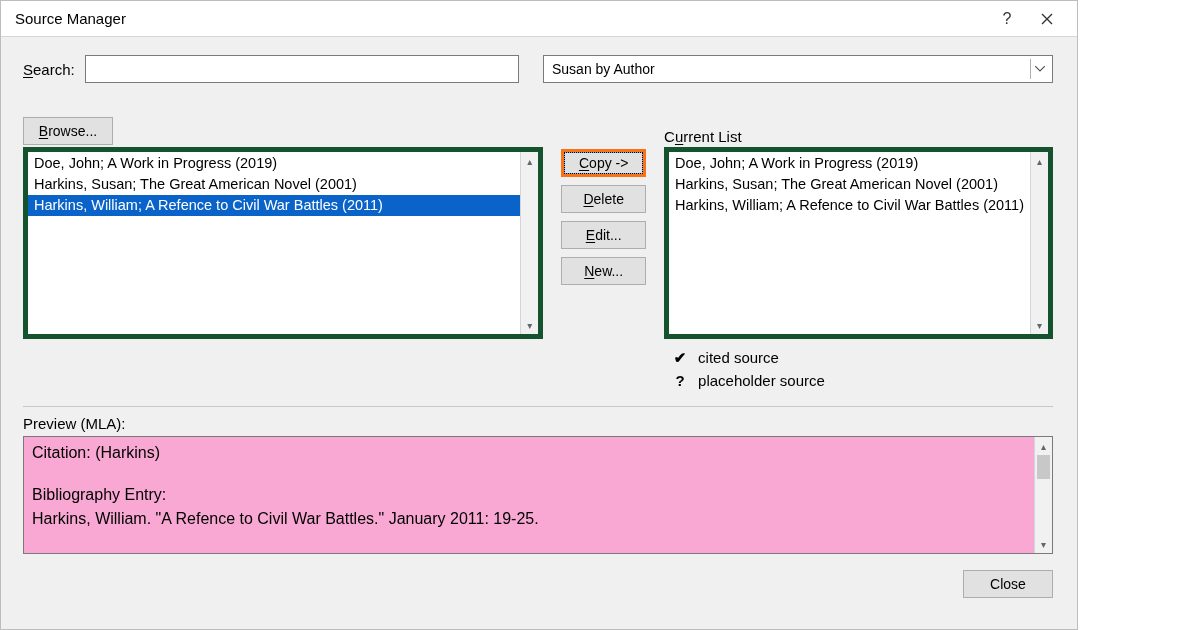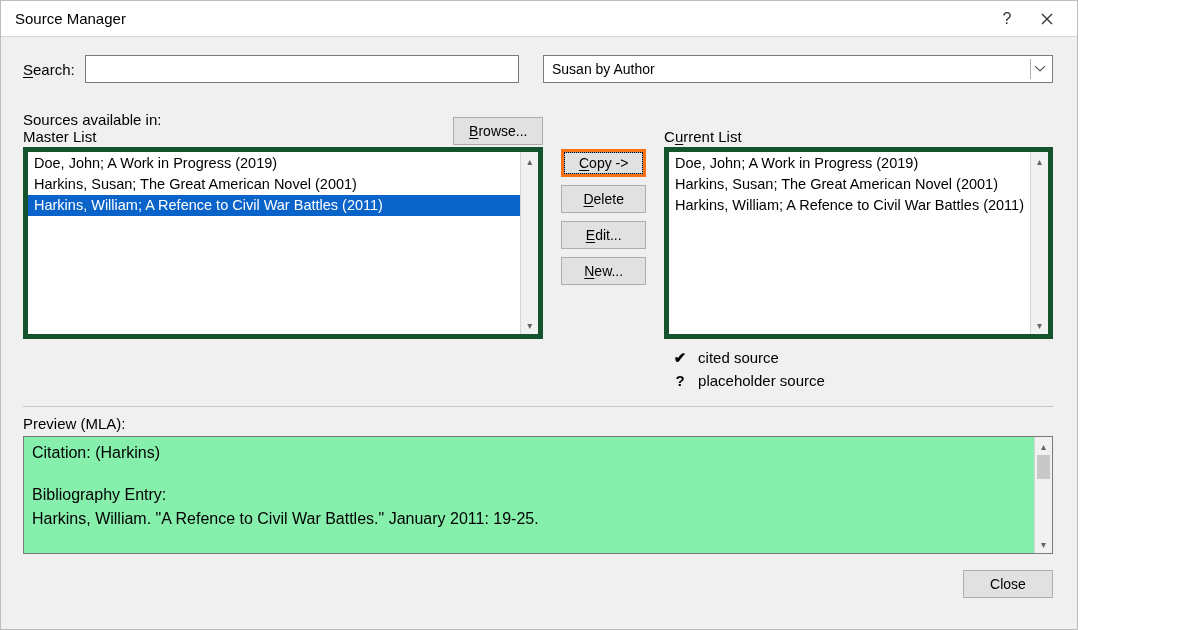--- a/index.html
+++ b/index.html
@@ -146,21 +146,21 @@
   }
   .legend-row { display: flex; align-items: center; gap: 10px; line-height: 1.5; }
   .legend-icon { width: 16px; text-align: center; font-weight: bold; }
   .divider {
     border-top: 1px solid #c7c7c7;
     margin: 14px 0 8px 0;
   }
   .preview-label { margin-bottom: 4px; }
   .preview-box {
     border: 1px solid #7a7a7a;
-    background: #86efac;
+    background: #f9a8d4;
     height: 118px;
     display: flex;
   }
   .preview-content {
     flex: 1;
     padding: 4px 8px;
     font-size: 16px;
     line-height: 1.5;
     overflow: hidden;
   }
@@ -200,24 +200,20 @@
               <path d="M0 0 L5 5 L10 0" fill="none" stroke="#555" stroke-width="1.2"></path>
             </svg>
         </span>
       </div>
     </div>
 
     <div class="mid">
 
       <div class="panel-left">
         <div class="panel-header">
-          <div class="two-line">
-            <span class="label">Sources available in:</span>
-            <span class="label">Master List</span>
-          </div>
           <div class="btn browse-btn">
               <span><span class="u">B</span>rowse...</span>
             </div>
         </div>
         <div class="listbox">
           <div class="list-content" id="master-list-content">
               <div class="list-item">Doe, John; A Work in Progress (2019)</div>
               <div class="list-item">Harkins, Susan; The Great American Novel (2001)</div>
               <div class="list-item selected">Harkins, William; A Refence to Civil War Battles (2011)</div>
             </div>

